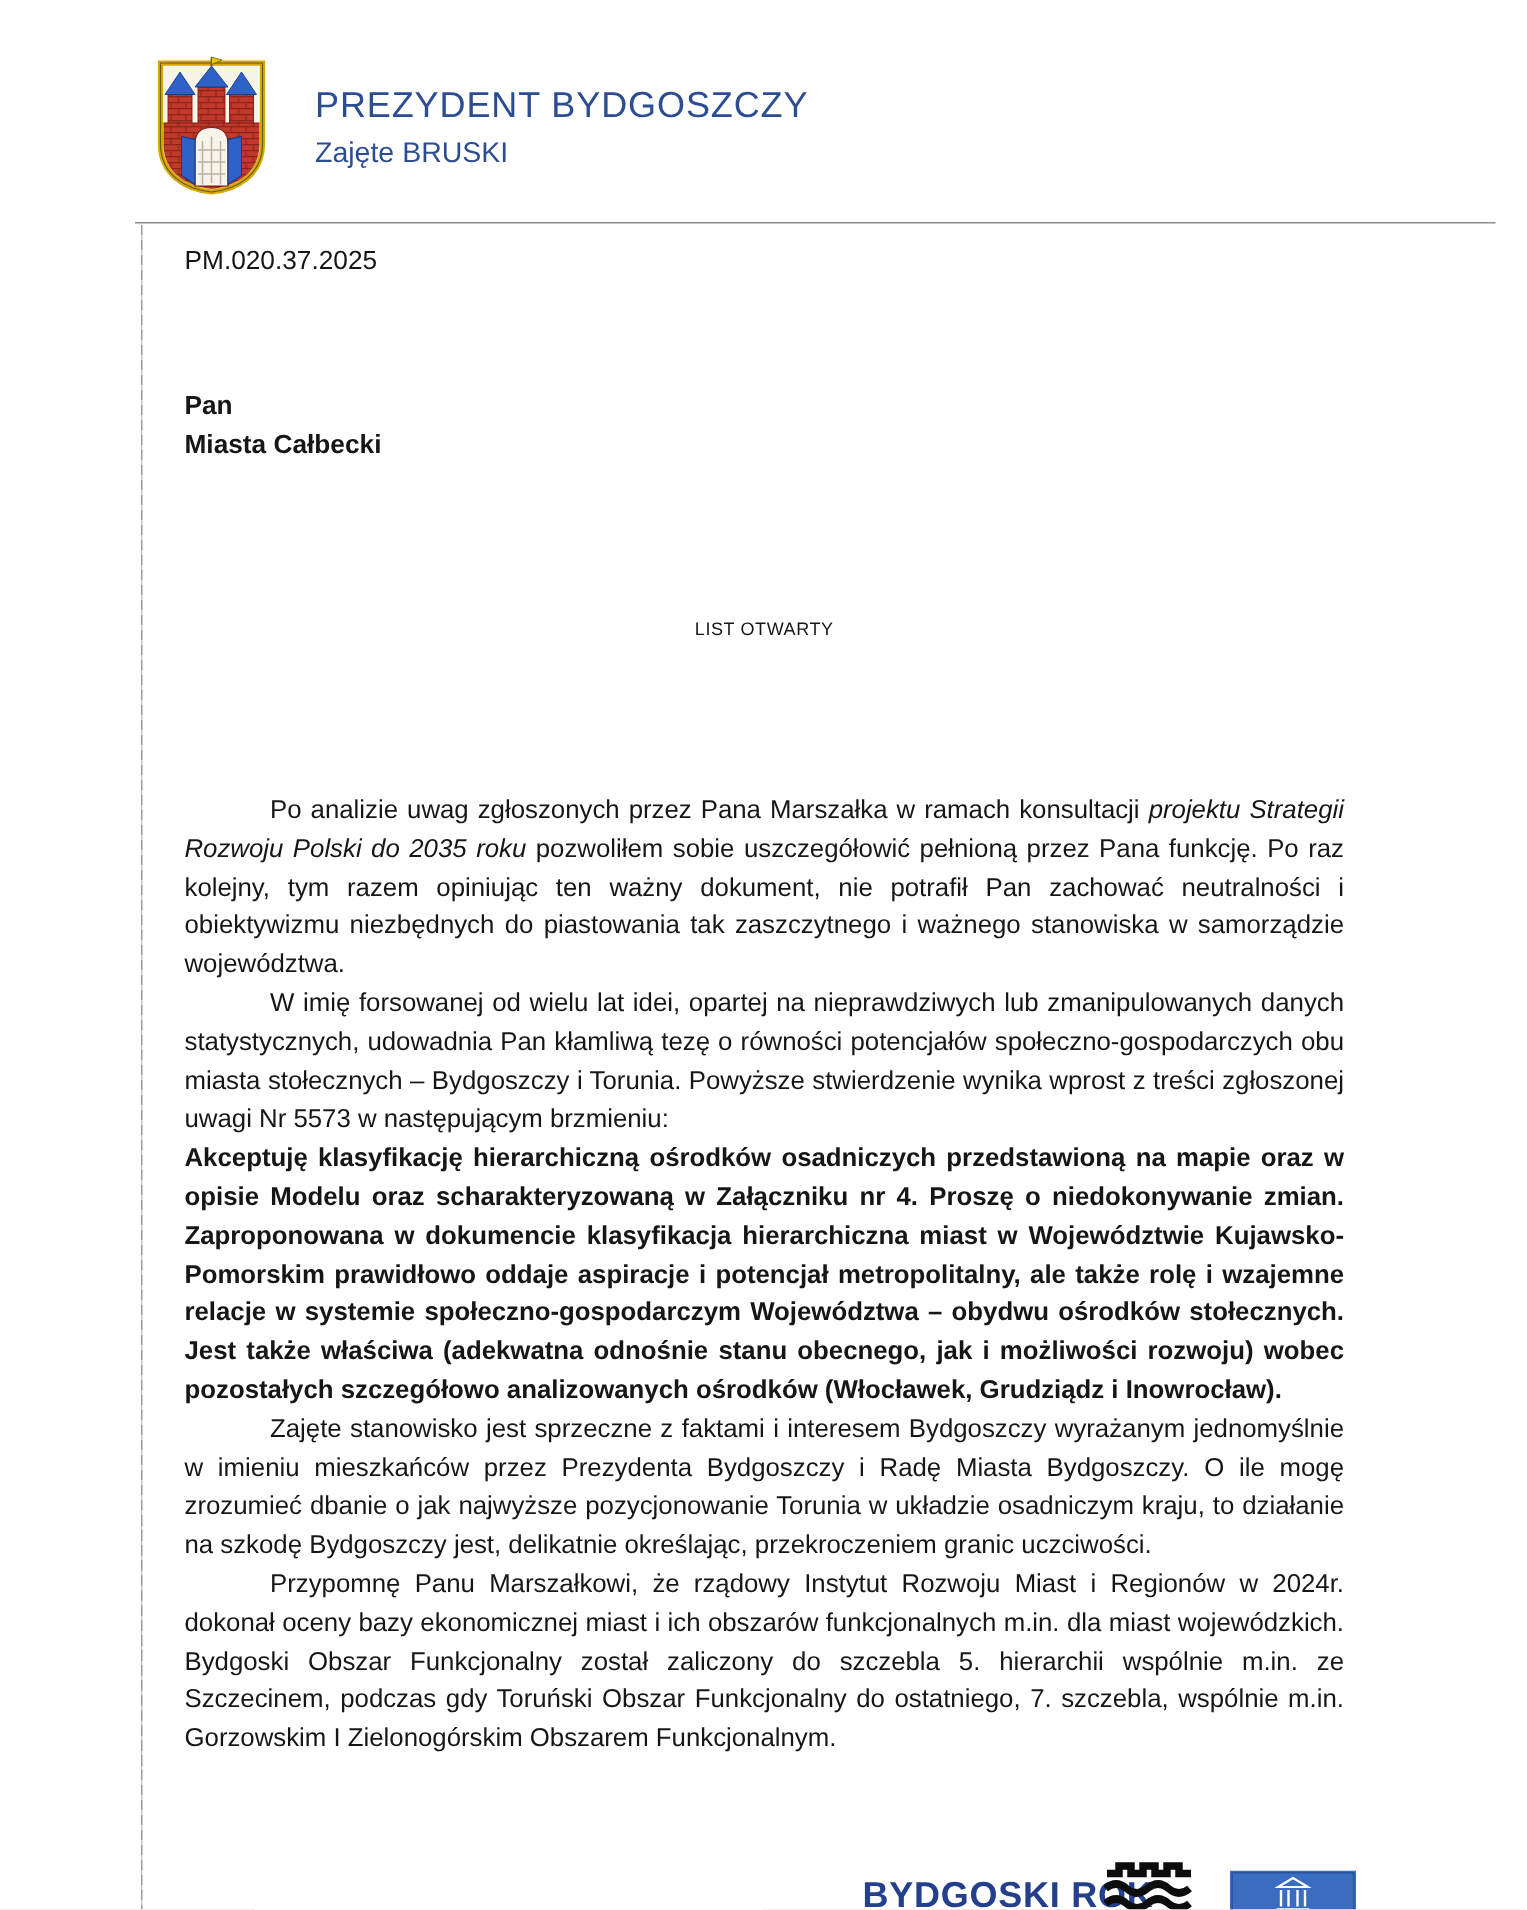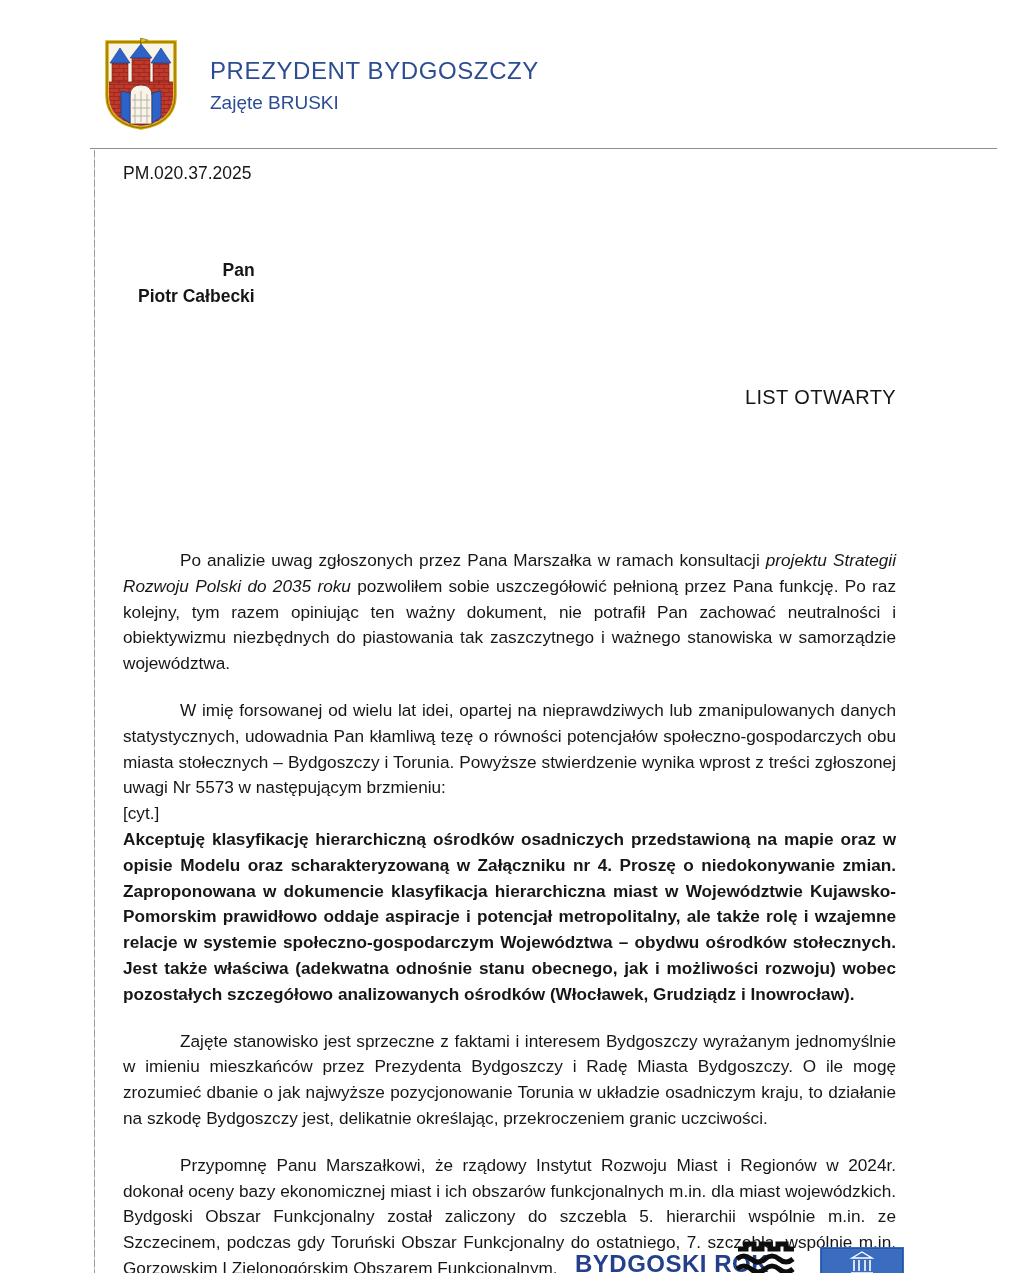--- a/index.html
+++ b/index.html
@@ -18,27 +18,27 @@
   .lh-text{position:absolute;left:210px;top:57px;color:#2c4d92;}
   .lh-title{font-size:24px;letter-spacing:0.6px;font-weight:400;}
   .lh-name{font-size:19px;margin-top:7px;font-weight:400;}
   .rule{position:absolute;left:90px;top:148px;width:907px;height:1px;background:#8d8d8d;}
   .vline{
     position:absolute;left:94px;top:150px;width:1px;height:1123px;
     background:repeating-linear-gradient(#9a9a9a 0 7px, #c9c9c9 7px 10px);
   }
   
   .date-block{position:absolute;left:123px;top:160px;font-size:17.5px;line-height:27px;}
-  .recipient{position:absolute;left:138px;top:258px;font-size:17.5px;line-height:25.5px;font-weight:bold;text-align:right;}
-  .heading{position:absolute;left:123px;top:386px;width:773px;text-align:right;font-size:20px;letter-spacing:0.4px;}
+  .recipient{position:absolute;left:123px;top:258px;font-size:17.5px;line-height:25.5px;font-weight:bold;}
+  .heading{position:absolute;left:123px;top:412px;width:773px;text-align:center;font-size:12px;letter-spacing:0.4px;}
   .greeting{position:absolute;left:123px;top:460px;font-size:17.5px;}
   
   .body-block{position:absolute;left:123px;top:527px;width:773px;font-size:17.2px;line-height:25.8px;}
   .para{margin:0;text-align:justify;}
-  .para.indent{text-indent:57px;margin-top:21px;}
+  .para.indent{text-indent:57px;}
   .para.bold{font-weight:bold;}
   .para.left{text-align:left;}
   .it{font-style:italic;}
   
   .footer-text{
     position:absolute;left:575px;top:1250px;
     font-size:24px;font-weight:bold;color:#24408c;letter-spacing:0.5px;
     white-space:nowrap;
   }
   .waves-icon{position:absolute;left:736px;top:1241px;width:62px;height:34px;}
@@ -90,29 +90,28 @@
 
   <div class="rule"></div>
   <div class="vline"></div>
 
   <div class="date-block">
     <div>PM.020.37.2025</div>
   </div>
 
   <div class="recipient">
     <div>Pan</div>
-    <div>Piotr Całbecki</div>
+    <div>Miasta Całbecki</div>
   </div>
 
   <div class="heading">LIST OTWARTY</div>
 
   <div class="body-block">
       <p class="para indent"><span>Po analizie uwag zgłoszonych przez Pana Marszałka w ramach konsultacji </span><span class="it">projektu Strategii Rozwoju Polski do 2035 roku</span><span> pozwoliłem sobie uszczegółowić pełnioną przez Pana funkcję. Po raz kolejny, tym razem opiniując ten ważny dokument, nie potrafił Pan zachować neutralności i obiektywizmu niezbędnych do piastowania tak zaszczytnego i ważnego stanowiska w samorządzie województwa.</span></p>
       <p class="para indent"><span>W imię forsowanej od wielu lat idei, opartej na nieprawdziwych lub zmanipulowanych danych statystycznych, udowadnia Pan kłamliwą tezę o równości potencjałów społeczno-gospodarczych obu miasta stołecznych – Bydgoszczy i Torunia. Powyższe stwierdzenie wynika wprost z treści zgłoszonej uwagi Nr 5573 w następującym brzmieniu:</span></p>
-      <p class="para left"><span>[cyt.]</span></p>
       <p class="para bold"><span>Akceptuję klasyfikację hierarchiczną ośrodków osadniczych przedstawioną na mapie oraz w opisie Modelu oraz scharakteryzowaną w Załączniku nr 4. Proszę o niedokonywanie zmian. Zaproponowana w dokumencie klasyfikacja hierarchiczna miast w Województwie Kujawsko-Pomorskim prawidłowo oddaje aspiracje i potencjał metropolitalny, ale także rolę i wzajemne relacje w systemie społeczno-gospodarczym Województwa – obydwu ośrodków stołecznych. Jest także właściwa (adekwatna odnośnie stanu obecnego, jak i możliwości rozwoju) wobec pozostałych szczegółowo analizowanych ośrodków (Włocławek, Grudziądz i Inowrocław).</span></p>
       <p class="para indent"><span>Zajęte stanowisko jest sprzeczne z faktami i interesem Bydgoszczy wyrażanym jednomyślnie w imieniu mieszkańców przez Prezydenta Bydgoszczy i Radę Miasta Bydgoszczy. O ile mogę zrozumieć dbanie o jak najwyższe pozycjonowanie Torunia w układzie osadniczym kraju, to działanie na szkodę Bydgoszczy jest, delikatnie określając, przekroczeniem granic uczciwości.</span></p>
       <p class="para indent"><span>Przypomnę Panu Marszałkowi, że rządowy Instytut Rozwoju Miast i Regionów w 2024r. dokonał oceny bazy ekonomicznej miast i ich obszarów funkcjonalnych m.in. dla miast wojewódzkich. Bydgoski Obszar Funkcjonalny został zaliczony do szczebla 5. hierarchii wspólnie m.in. ze Szczecinem, podczas gdy Toruński Obszar Funkcjonalny do ostatniego, 7. szczebla, wspólnie m.in. Gorzowskim I Zielonogórskim Obszarem Funkcjonalnym.</span></p>
     </div>
 
   <div class="footer-text">BYDGOSKI ROK</div>
 
   <div class="waves-icon">
     <svg width="62" height="34" viewBox="0 0 62 34">
       <path d="M2,8 H10 V3 H18 V8 H26 V3 H34 V8 H42 V3 H50 V8 H58" fill="none" stroke="#0d0d0d" stroke-width="5"></path>

